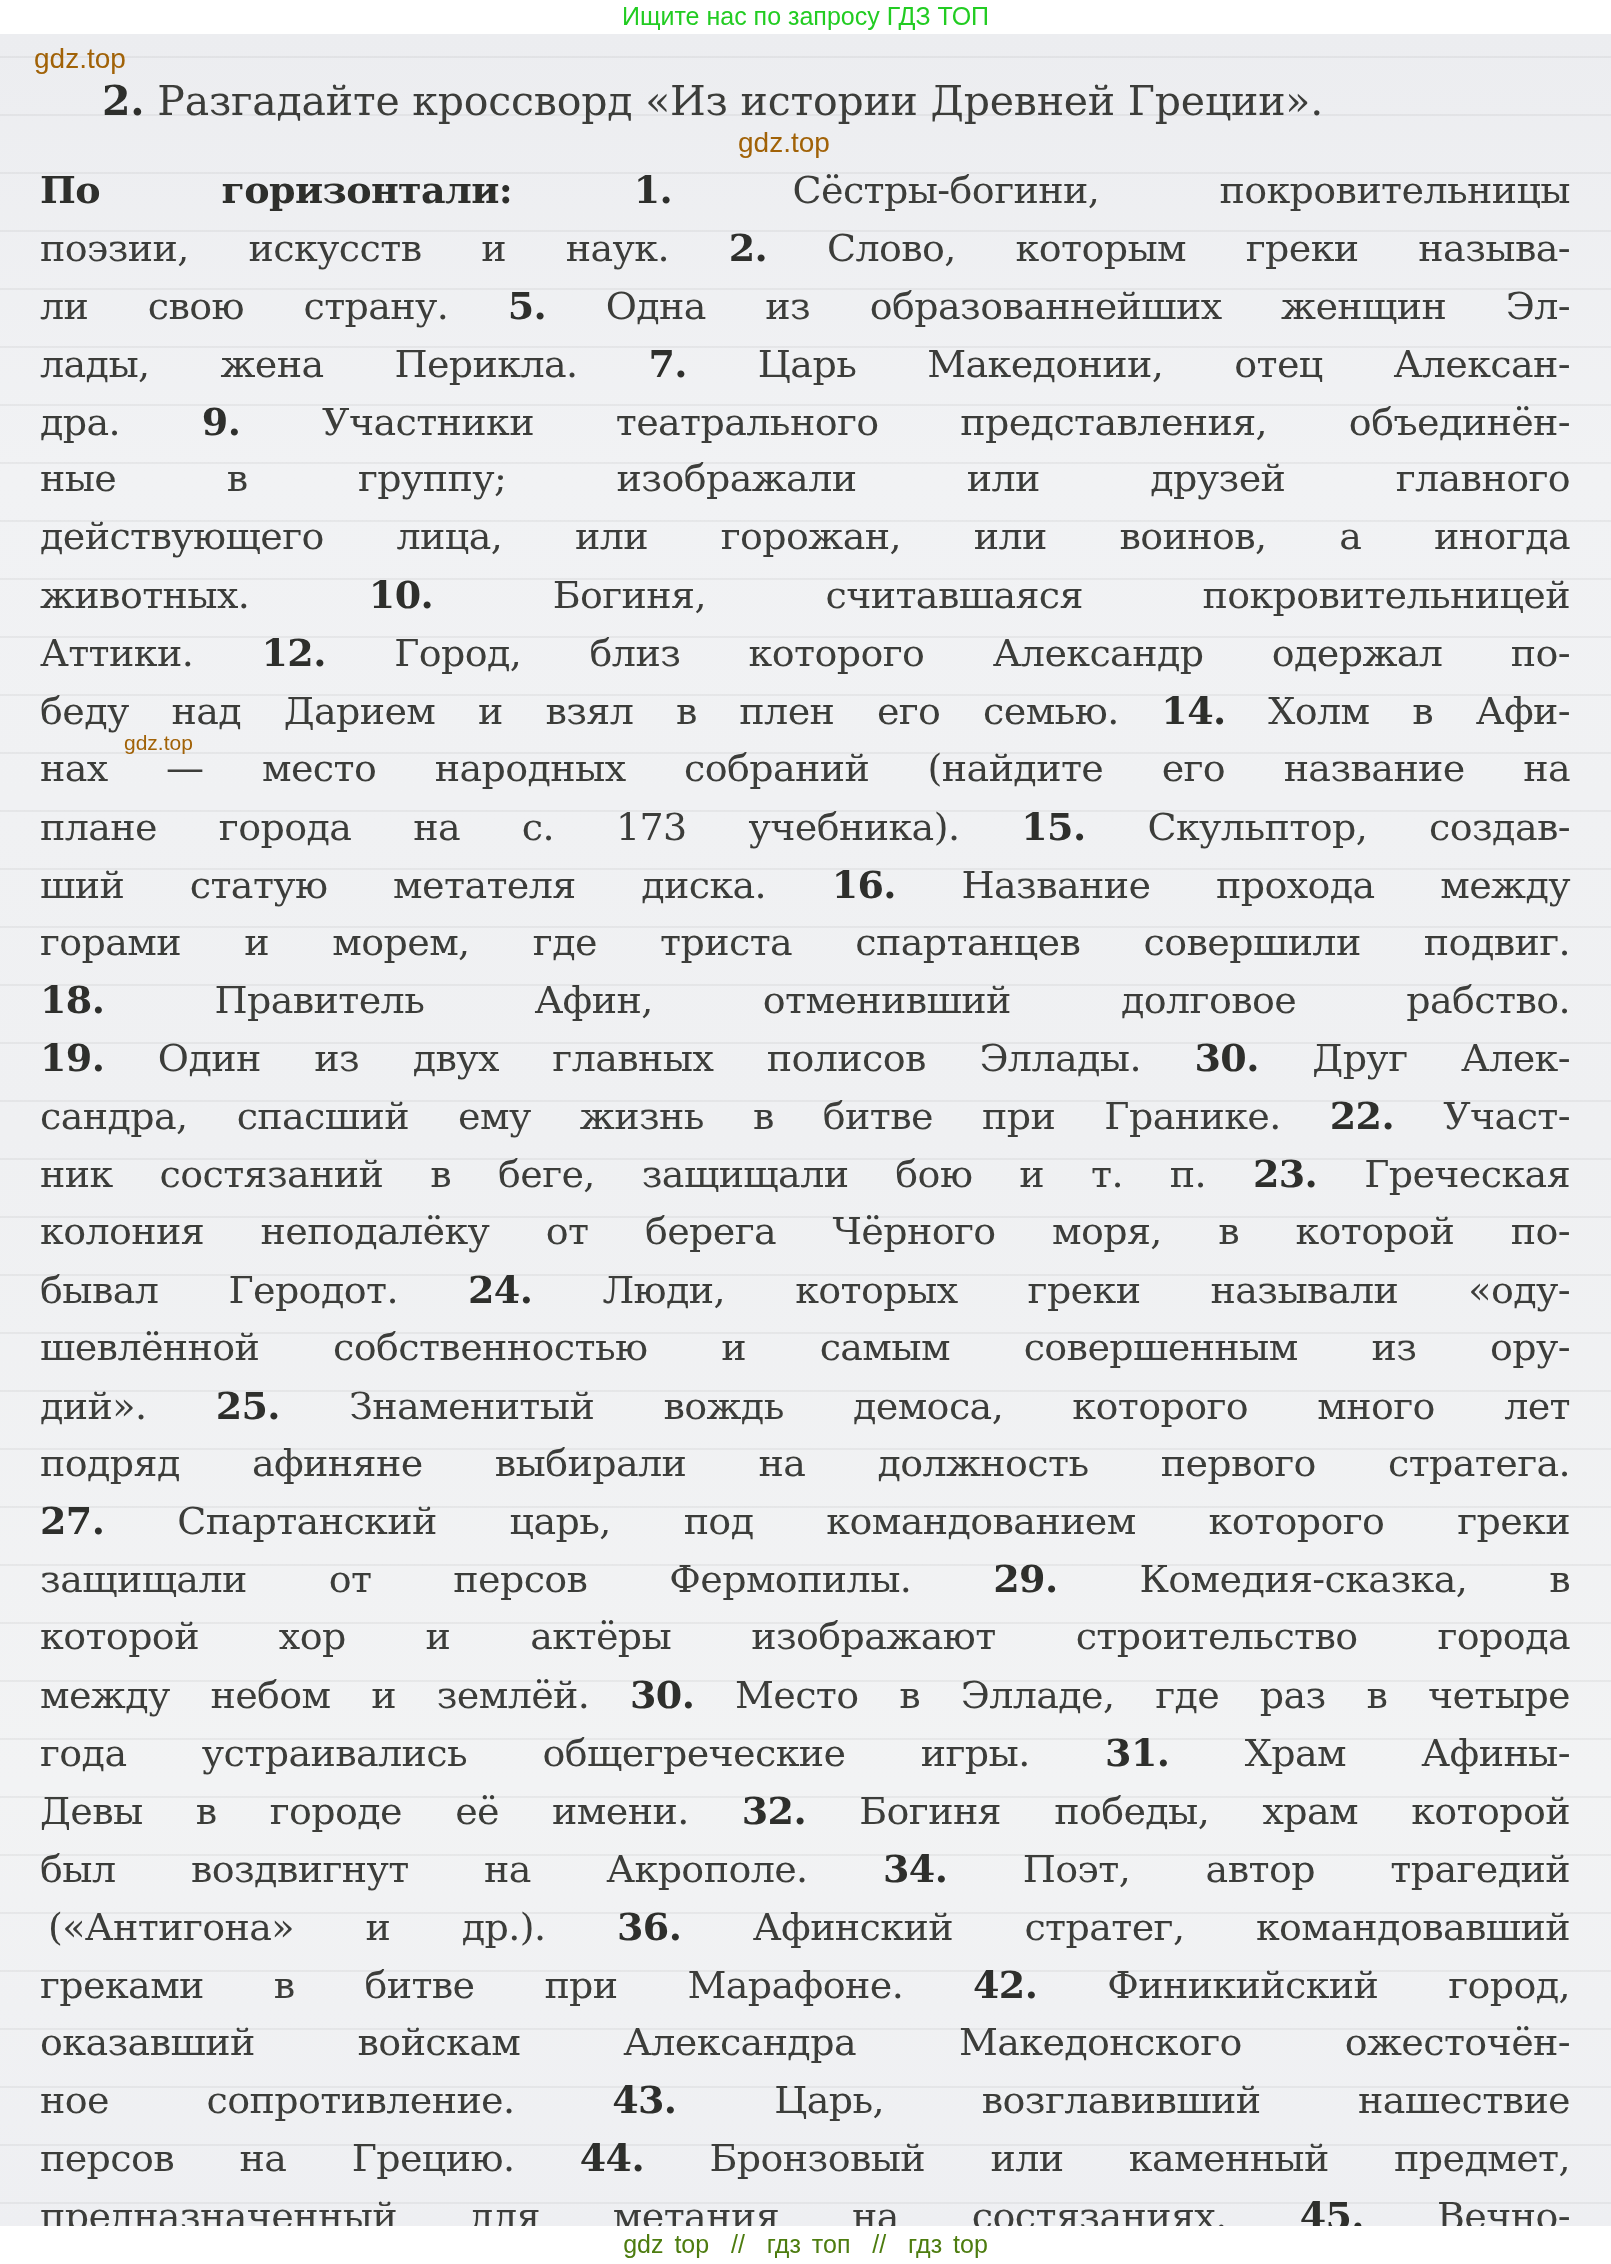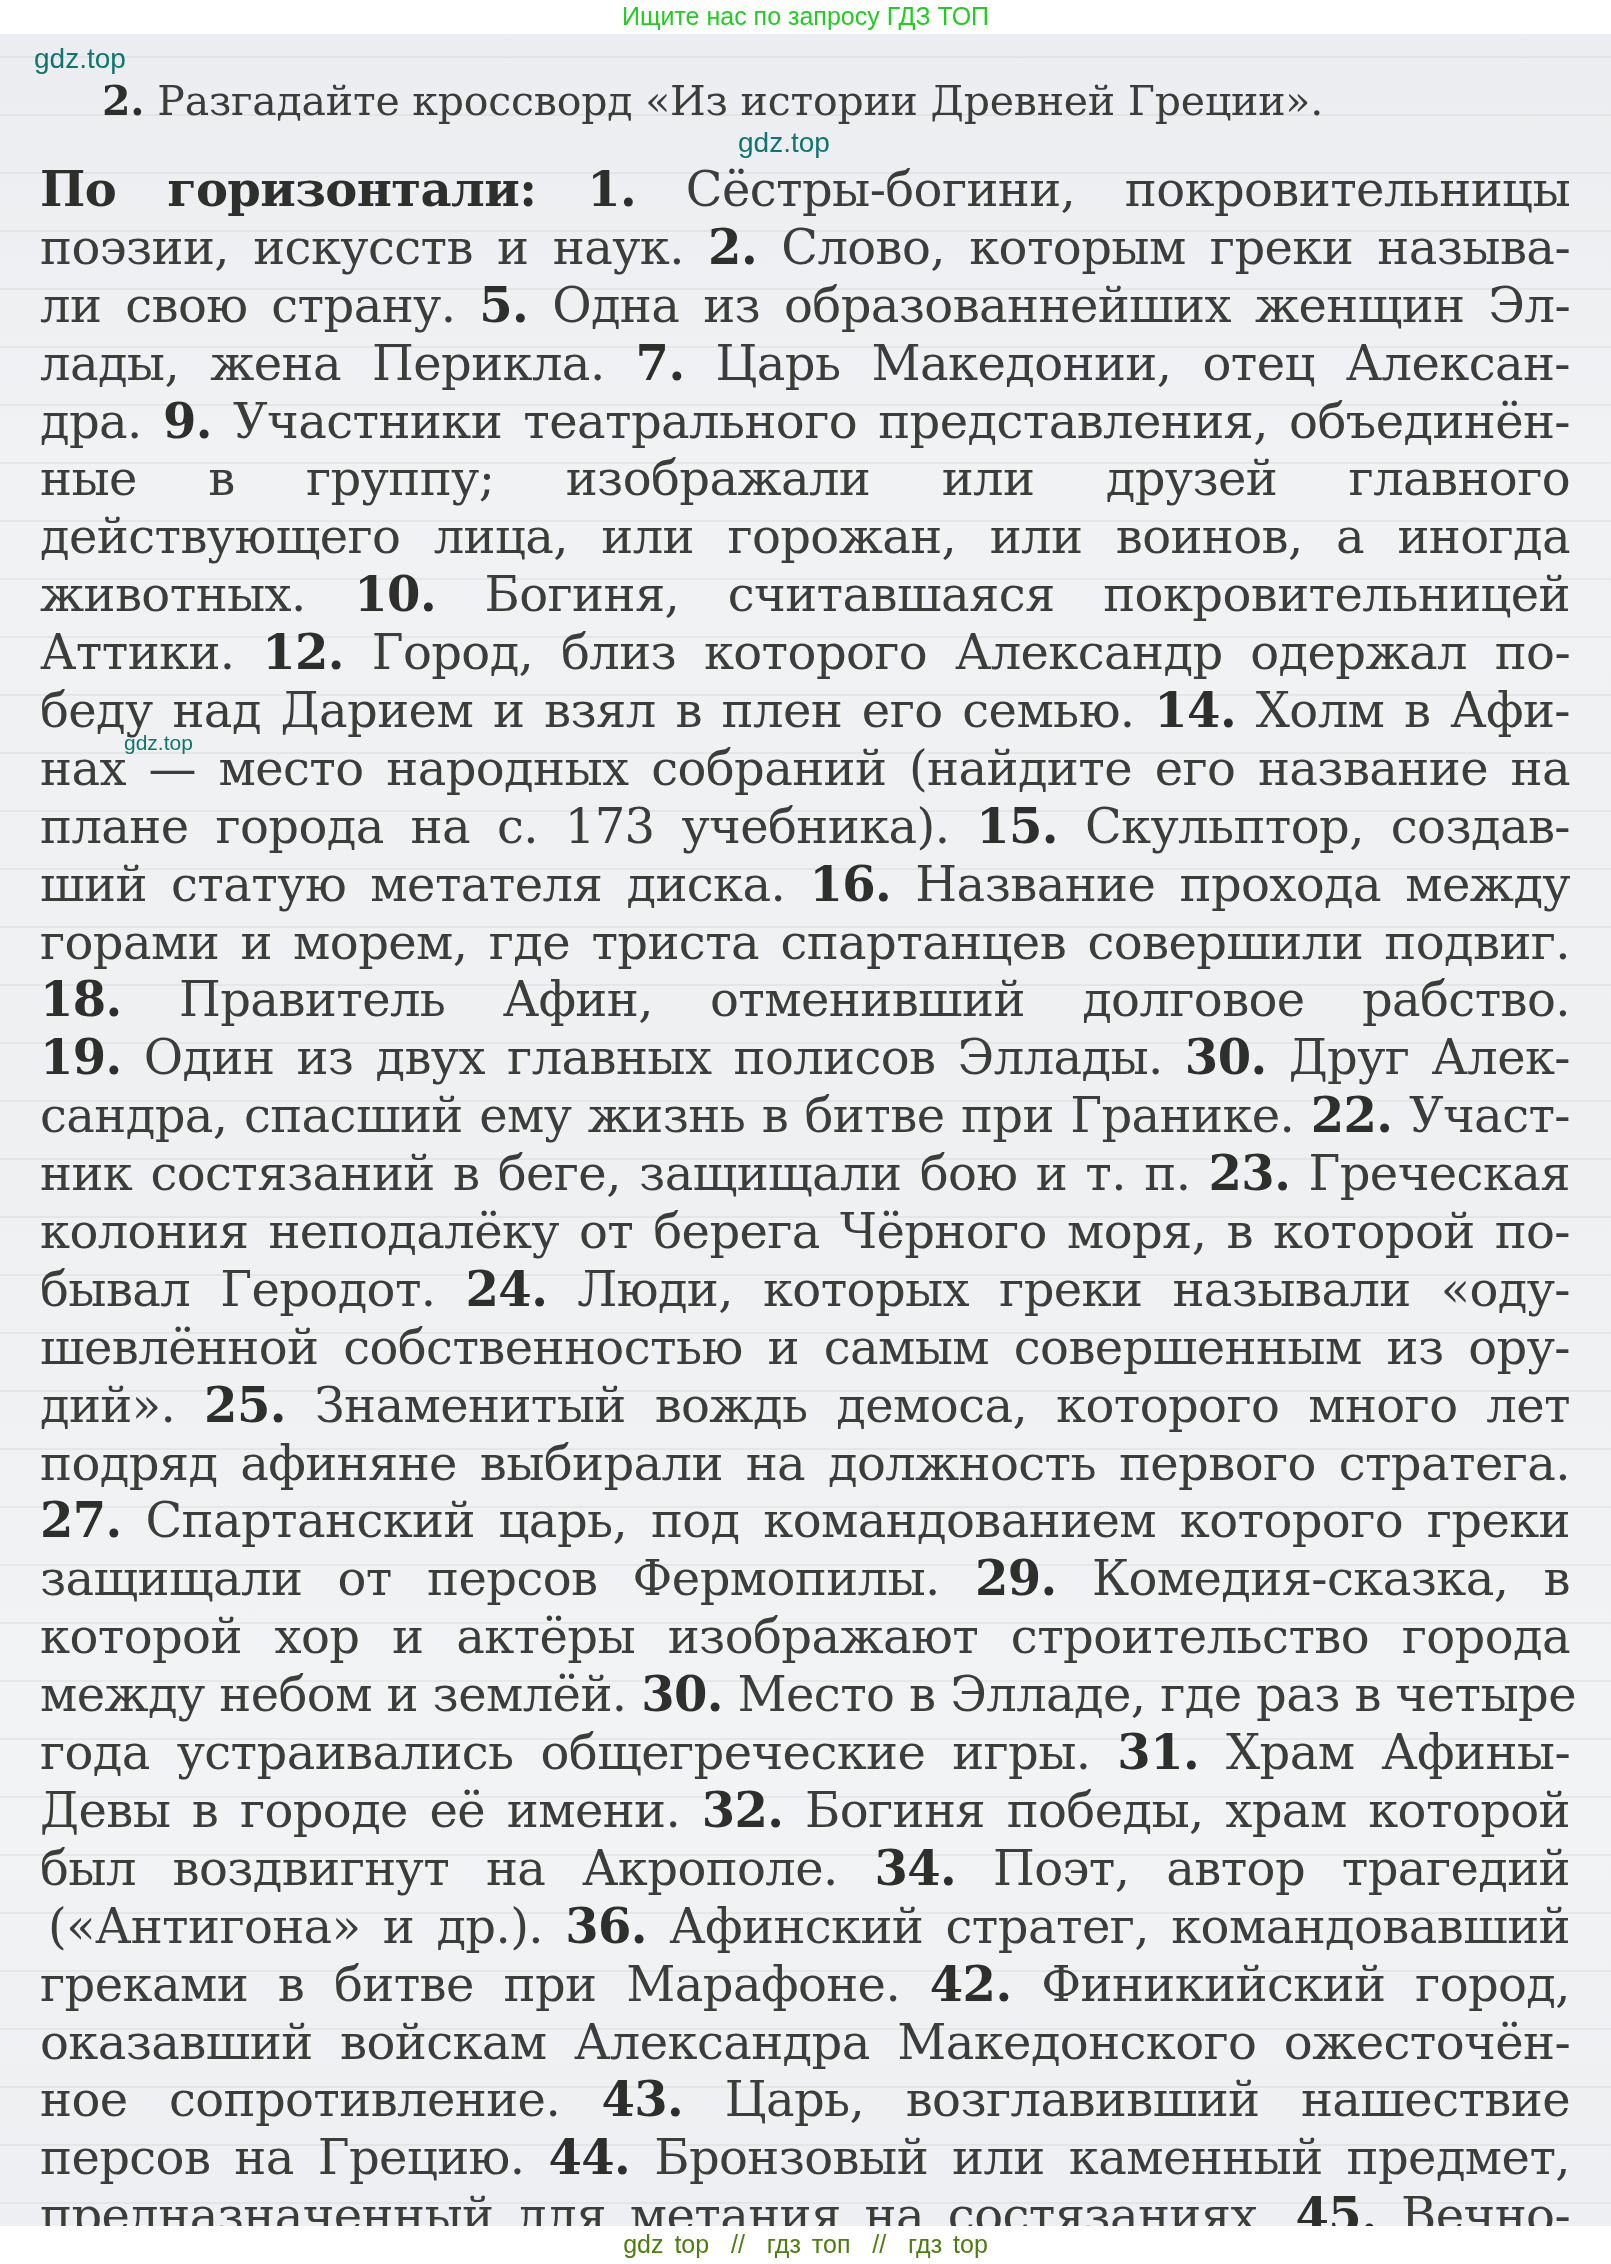--- a/index.html
+++ b/index.html
@@ -42,21 +42,21 @@
     text-align: center;
     font-family: "Liberation Sans", "DejaVu Sans", sans-serif;
     font-size: 25px;
     line-height: 36px;
     color: #4d7c0f;
     word-spacing: 4px;
   }
   .wm {
     position: absolute;
     font-family: "Liberation Sans", "DejaVu Sans", sans-serif;
-    color: #0f766e;
+    color: #a16207;
     font-size: 28px;
     line-height: 30px;
   }
   .wm-1 { left: 34px; top: 44px; }
   .wm-2 { left: 738px; top: 128px; }
   .wm-3 { left: 124px; top: 728px; font-size: 21px; }
   .text-block {
     position: absolute;
     left: 40px;
     top: 78px;
@@ -65,21 +65,21 @@
     font-family: "DejaVu Serif", "Liberation Serif", serif;
   }
   .heading {
     font-size: 41px;
     line-height: 46px;
     margin: 0 0 0 62px;
     white-space: nowrap;
     letter-spacing: -0.2px;
   }
   .line {
-    font-size: 48px;
+    font-size: 38px;
     height: 57.9px;
     line-height: 57.9px;
     text-align: justify;
     text-align-last: justify;
     white-space: nowrap;
     overflow: visible;
     letter-spacing: -0.6px;
   }
   .lines { margin-top: 37px; }
   b, .num { font-weight: bold; color: #2e2f2c; }

